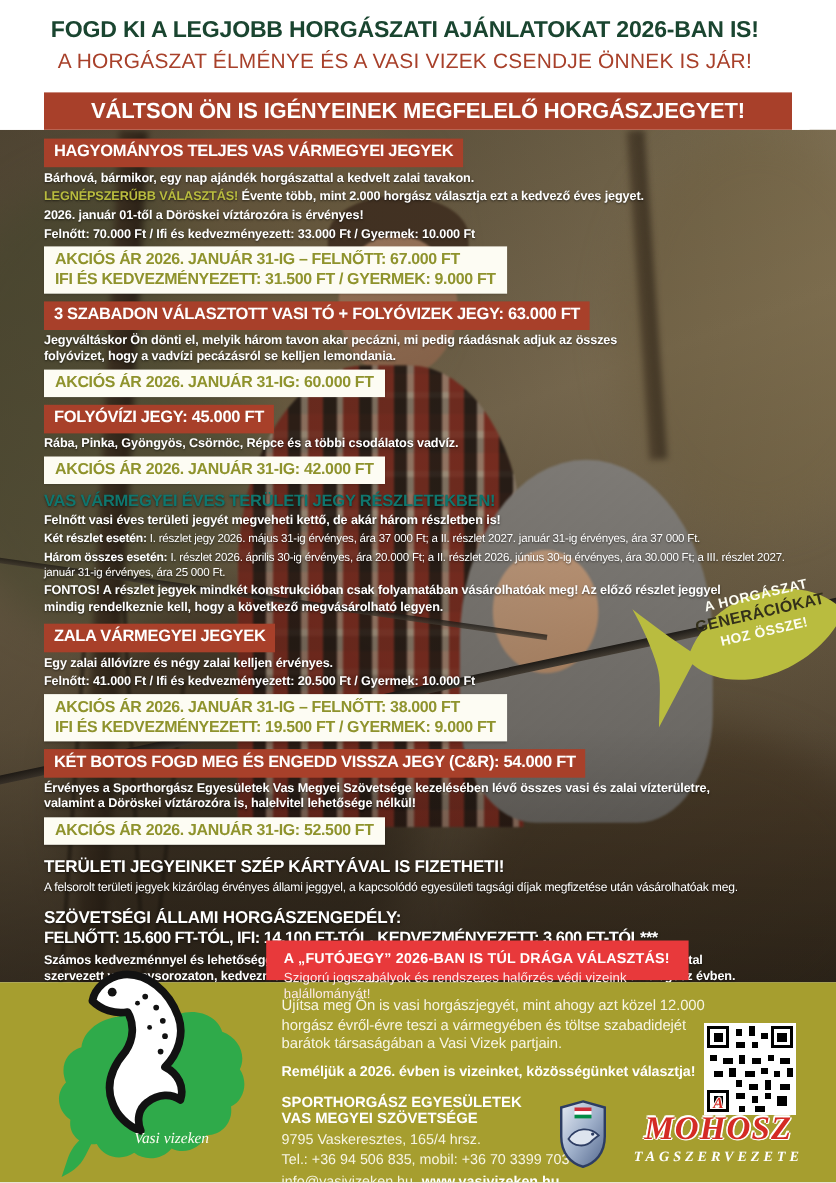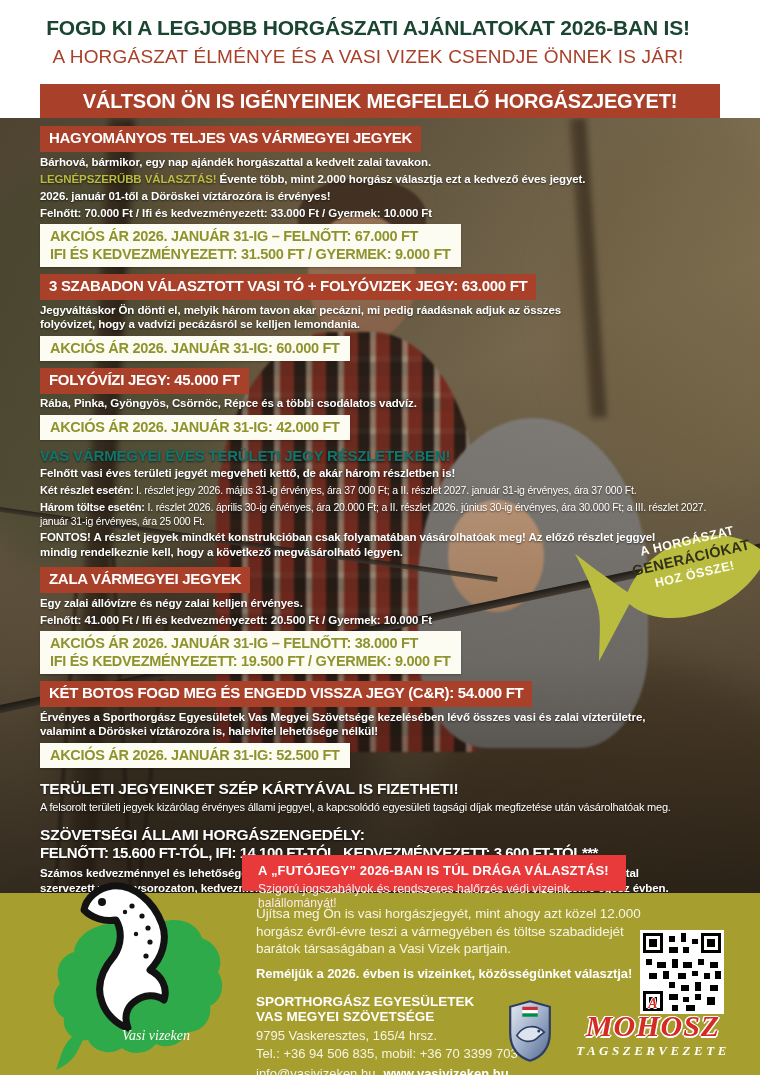--- a/index.html
+++ b/index.html
@@ -157,21 +157,21 @@
     <div class="offer">
       <div class="sec-banner">FOLYÓVÍZI JEGY: 45.000 FT</div>
       <div class="bline">Rába, Pinka, Gyöngyös, Csörnöc, Répce és a többi csodálatos vadvíz.</div>
       <div class="promo">AKCIÓS ÁR 2026. JANUÁR 31-IG: 42.000 FT</div>
     </div>
 
     <div class="offer">
       <div class="olive-head">VAS VÁRMEGYEI ÉVES TERÜLETI JEGY RÉSZLETEKBEN!</div>
       <div class="bline">Felnőtt vasi éves területi jegyét megveheti kettő, de akár három részletben is!</div>
       <div class="bline light"><b>Két részlet esetén:</b><span> I. részlet jegy 2026. május 31-ig érvényes, ára 37 000 Ft; a II. részlet 2027. január 31-ig érvényes, ára 37 000 Ft.</span></div>
-      <div class="bline light"><b>Három töltse esetén:</b><span> I. részlet 2026. április 30-ig érvényes, ára 20.000 Ft; a II. részlet 2026. június 30-ig érvényes, ára 30.000 Ft; a III. részlet 2027. január 31-ig érvényes, ára 25 000 Ft.</span></div>
+      <div class="bline light"><b>Három összes esetén:</b><span> I. részlet 2026. április 30-ig érvényes, ára 20.000 Ft; a II. részlet 2026. június 30-ig érvényes, ára 30.000 Ft; a III. részlet 2027. január 31-ig érvényes, ára 25 000 Ft.</span></div>
       <div class="bline" style="max-width:620px;">FONTOS! A részlet jegyek mindkét konstrukcióban csak folyamatában vásárolhatóak meg! Az előző részlet jeggyel mindig rendelkeznie kell, hogy a következő megvásárolható legyen.</div>
     </div>
 
     <div class="offer mt8">
       <div class="sec-banner">ZALA VÁRMEGYEI JEGYEK</div>
       <div class="bline">Egy zalai állóvízre és négy zalai kelljen érvényes.</div>
       <div class="bline">Felnőtt: 41.000 Ft / Ifi és kedvezményezett: 20.500 Ft / Gyermek: 10.000 Ft</div>
       <div class="promo">
         <div>AKCIÓS ÁR 2026. JANUÁR 31-IG – FELNŐTT: 38.000 FT</div>
         <div>IFI ÉS KEDVEZMÉNYEZETT: 19.500 FT / GYERMEK: 9.000 FT</div>

